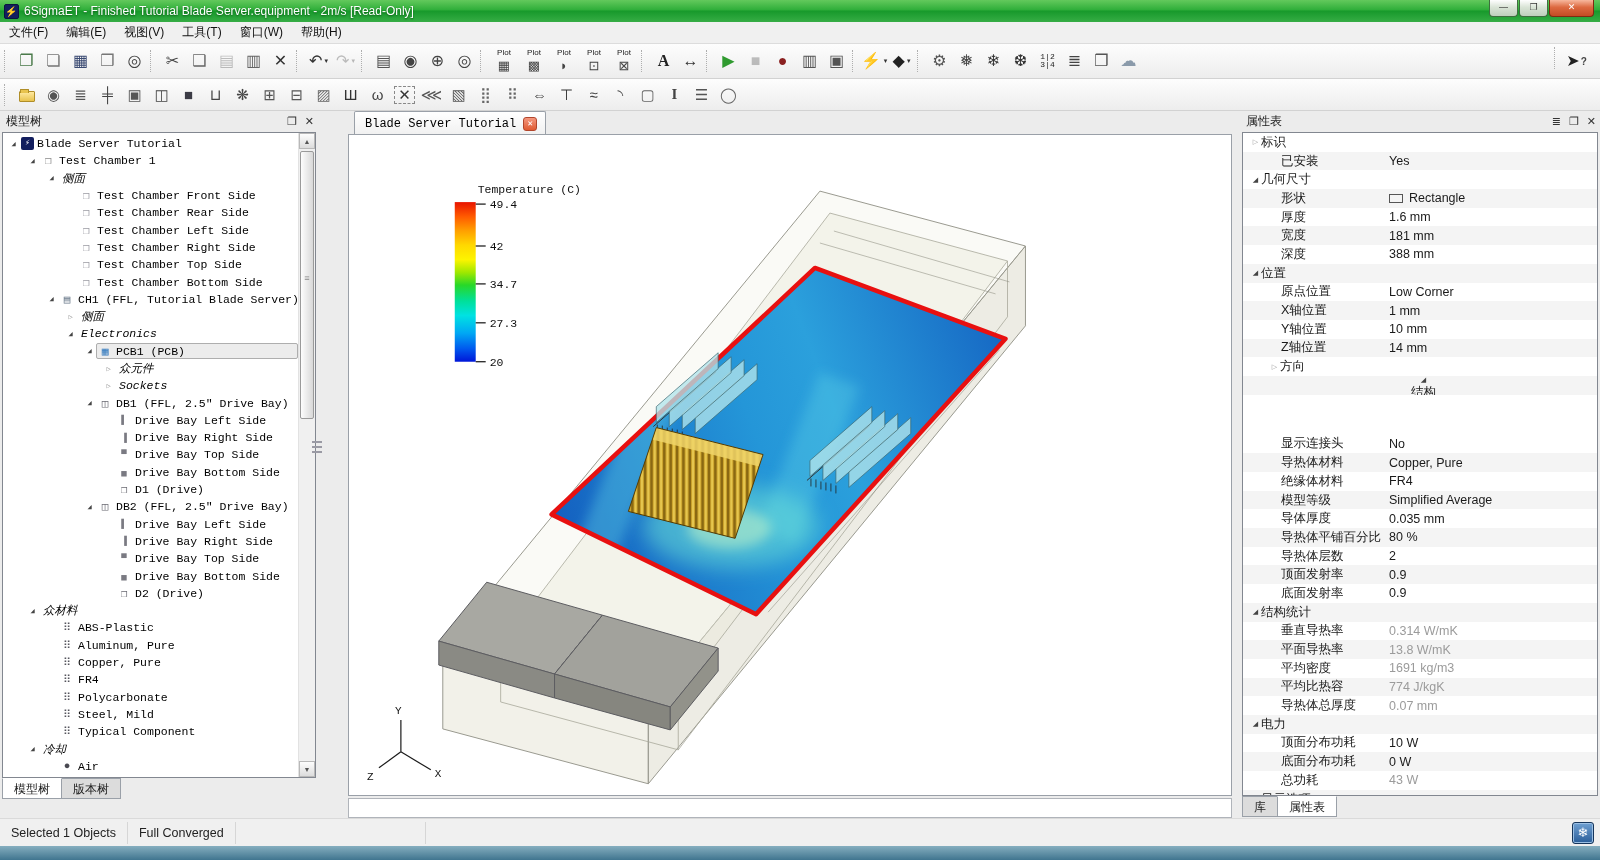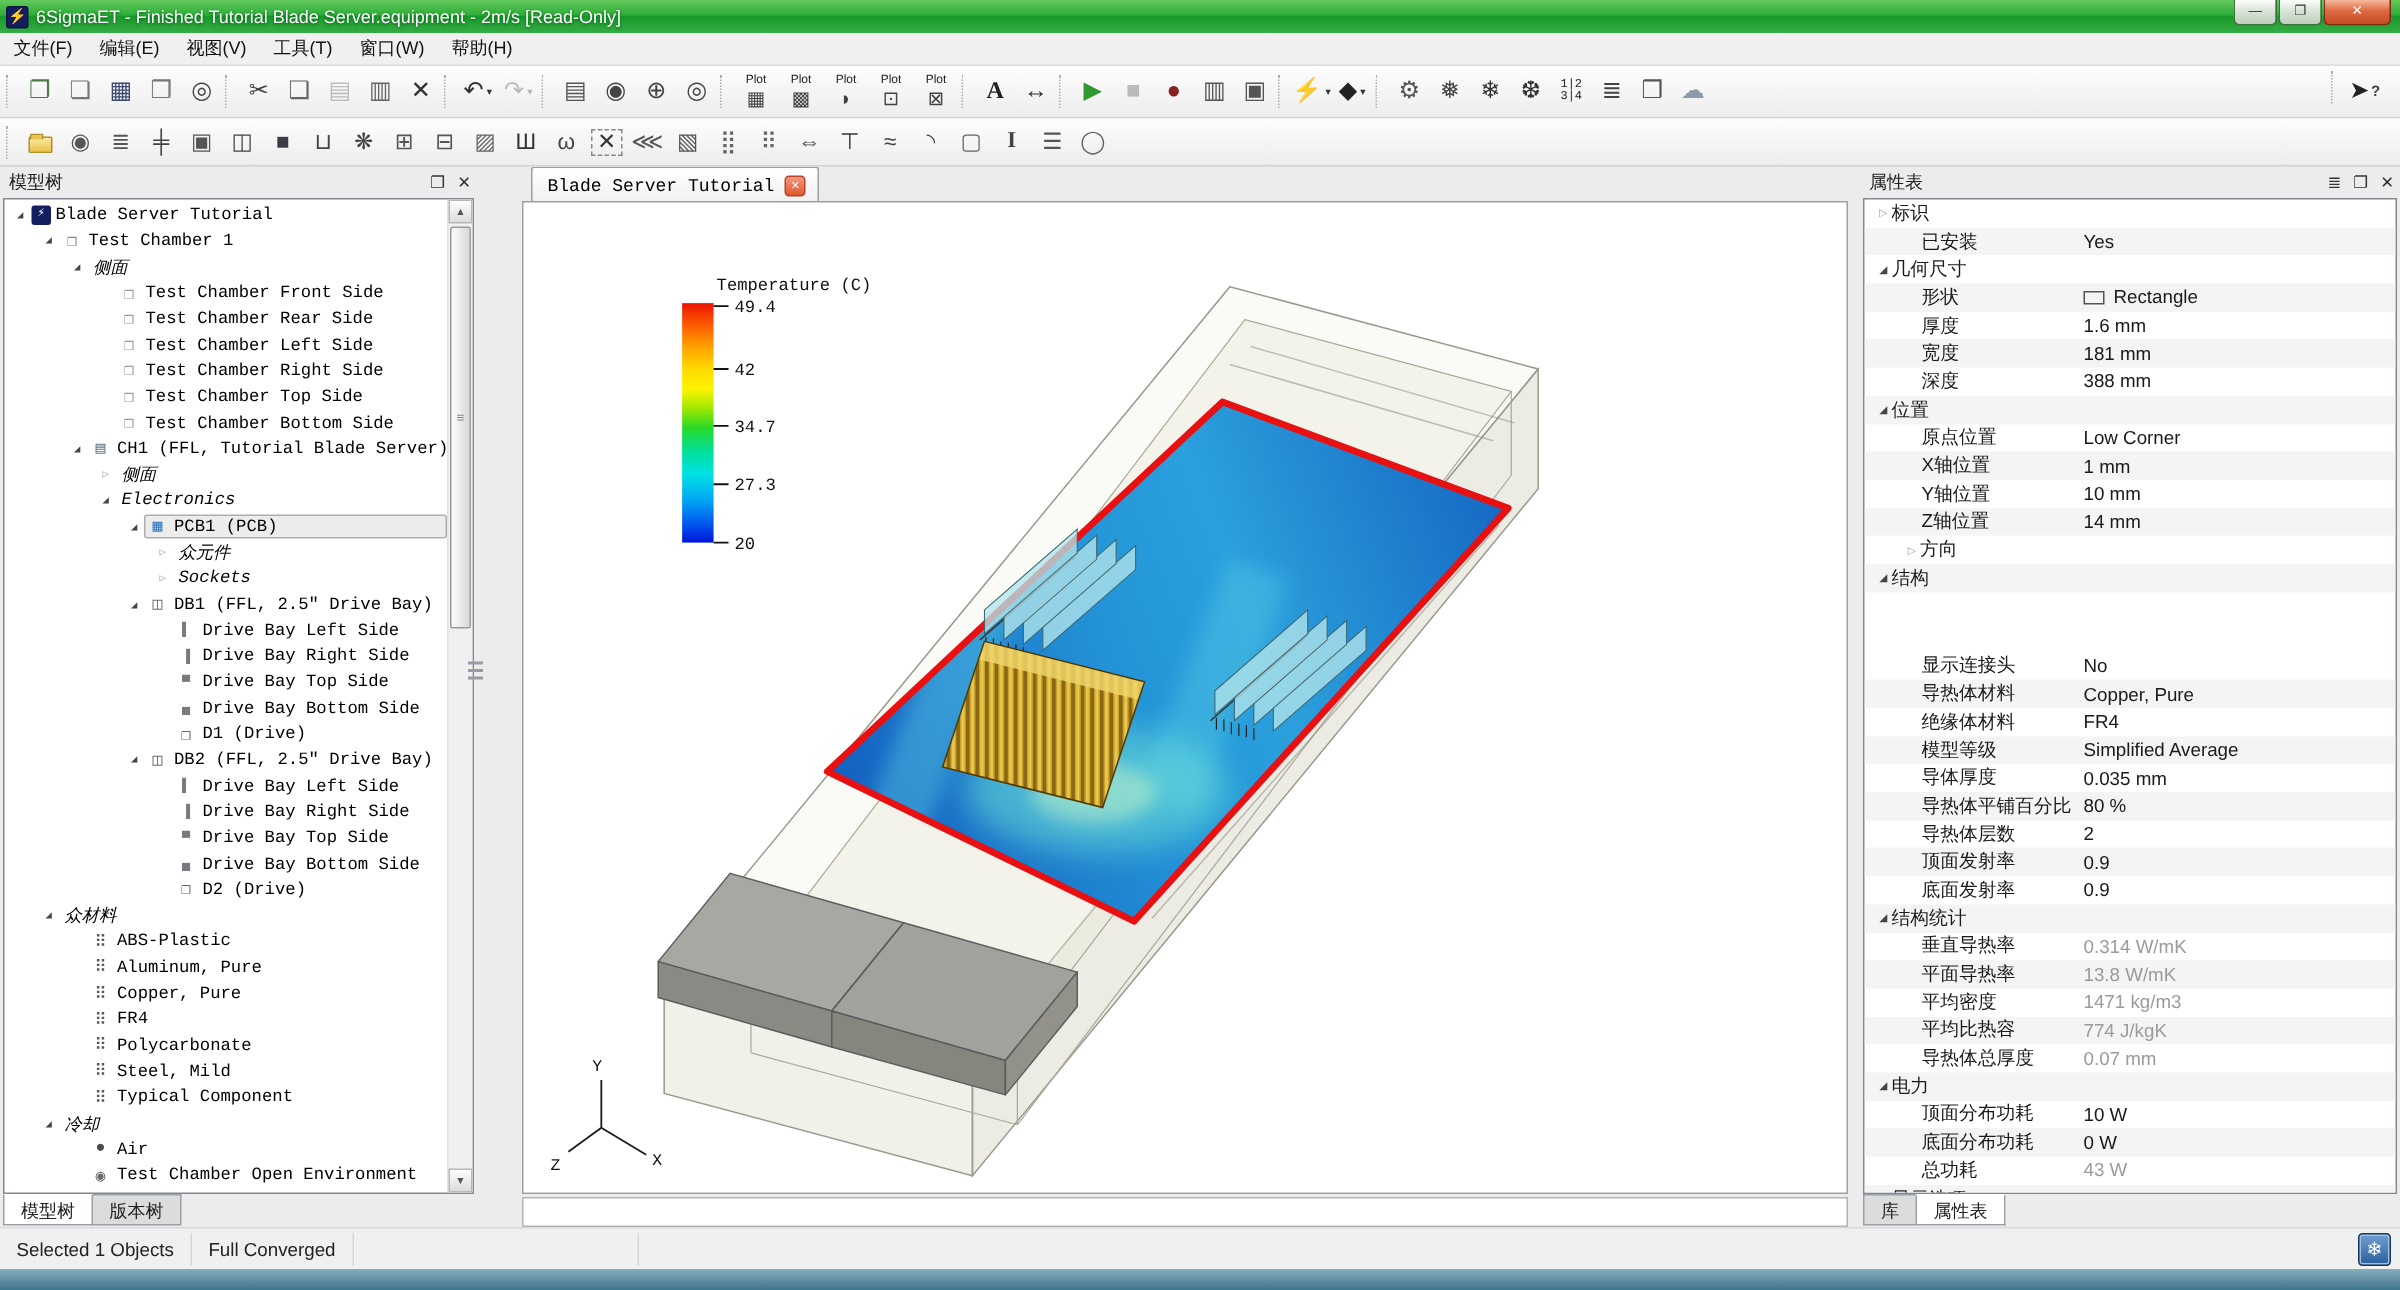--- a/index.html
+++ b/index.html
@@ -54,21 +54,21 @@
   
   .panel-header { height:21px; display:flex; align-items:center; font-size:12px; color:#222;
     padding:0 4px 0 6px; }
   .panel-header .ph-icons { margin-left:auto; display:flex; gap:8px; color:#333; font-size:11px; }
   .ptabs { position:absolute; left:0; right:0; bottom:0; height:22px; display:flex; padding-left:2px; }
   .ptab { font-size:12px; color:#222; padding:2px 11px 0 11px; background:#dcdcdc; border:1px solid #9aa0a8;
     margin-right:-1px; height:21px; }
   .ptab.active { background:#fff; border-top-color:#fff; position:relative; z-index:2; }
 
   
-  #left-panel { position:absolute; left:0; top:111px; width:318px; bottom:42px; }
+  #left-panel { position:absolute; left:0; top:111px; width:318px; bottom:60px; }
   #tree-box { position:absolute; left:2px; right:2px; top:21px; bottom:22px; background:#fff;
     border:1px solid #828790; overflow:hidden; }
   #tree { position:absolute; left:0; top:2px; right:17px; }
   .trow { height:17.3px; display:flex; align-items:center; white-space:nowrap; font-size:11.5px;
     font-family:"Liberation Mono", monospace; color:#000; }
   .trow .arrow { width:13px; flex:0 0 13px; text-align:center; font-size:7px; color:#444; }
   .trow .arrow.closed { color:#9a9a9a; }
   .trow .ticon { width:16px; flex:0 0 16px; text-align:center; font-size:11px; }
   .trow .ticon.small { font-size:9px; }
   .trow .tlabel { padding:0 3px; }
@@ -909,21 +909,21 @@
       <div class="prow" style="padding-left: 38px;">
         <span class="pname">Z轴位置</span>
         <span class="pval">
           <span>14 mm</span>
         </span>
       </div>
       <div class="prow" style="padding-left: 26px;">
         <span class="parrow closed">▷</span>
         <span class="pname">方向</span>
       </div>
-      <div class="prow" style="padding-left: 7px;">
+      <div class="prow" style="padding-left: 7px; flex-direction: column;">
         <span class="parrow">◢</span>
         <span class="pname">结构</span>
       </div>
       <div class="prow" style="padding-left: 38px; margin-top: 40px;">
         <span class="pname">显示连接头</span>
         <span class="pval">
           <span>No</span>
         </span>
       </div>
       <div class="prow" style="padding-left: 38px;">
@@ -986,21 +986,21 @@
       </div>
       <div class="prow" style="padding-left: 38px;">
         <span class="pname">平面导热率</span>
         <span class="pval gray">
           <span>13.8 W/mK</span>
         </span>
       </div>
       <div class="prow" style="padding-left: 38px;">
         <span class="pname">平均密度</span>
         <span class="pval gray">
-          <span>1471 kg/m3</span>
+          <span>1691 kg/m3</span>
         </span>
       </div>
       <div class="prow" style="padding-left: 38px;">
         <span class="pname">平均比热容</span>
         <span class="pval gray">
           <span>774 J/kgK</span>
         </span>
       </div>
       <div class="prow" style="padding-left: 38px;">
         <span class="pname">导热体总厚度</span>

